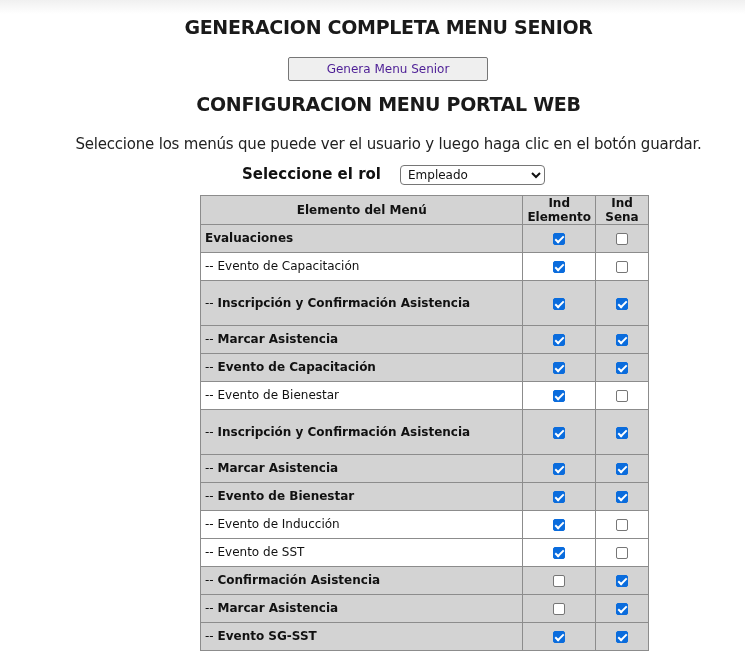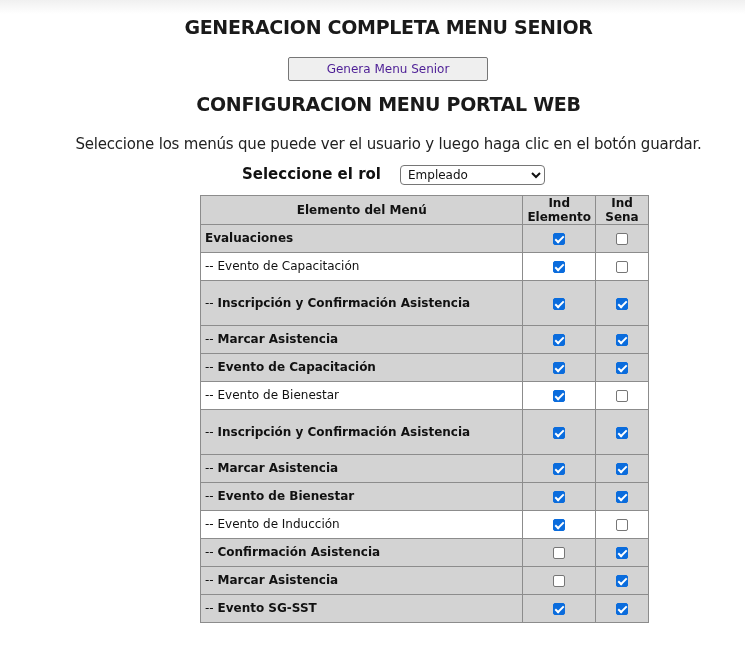--- a/index.html
+++ b/index.html
@@ -143,20 +143,25 @@
       <tr class="grey h1">
         <td class="lbl"><span>-- </span><span class="bold">Evento de Bienestar</span></td>
         <td class="c"><span class="chk on"></span></td>
         <td class="c2"><span class="chk on"></span></td>
       </tr>
       <tr class="white h1">
         <td class="lbl"><span>-- </span><span>Evento de Inducción</span></td>
         <td class="c"><span class="chk on"></span></td>
         <td class="c2"><span class="chk off"></span></td>
       </tr>
+      <tr class="white h1">
+        <td class="lbl"><span>-- </span><span>Evento de SST</span></td>
+        <td class="c"><span class="chk on"></span></td>
+        <td class="c2"><span class="chk off"></span></td>
+      </tr>
       <tr class="grey h1">
         <td class="lbl"><span>-- </span><span class="bold">Confirmación Asistencia</span></td>
         <td class="c"><span class="chk off"></span></td>
         <td class="c2"><span class="chk on"></span></td>
       </tr>
       <tr class="grey h1">
         <td class="lbl"><span>-- </span><span class="bold">Marcar Asistencia</span></td>
         <td class="c"><span class="chk off"></span></td>
         <td class="c2"><span class="chk on"></span></td>
       </tr>

